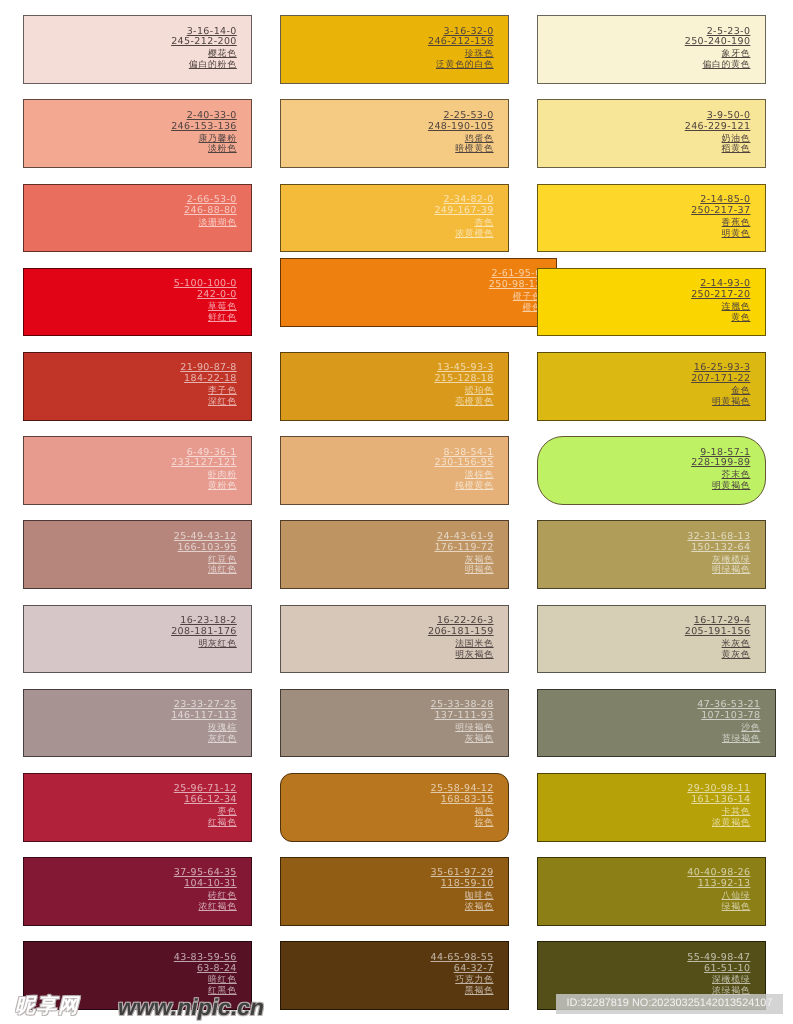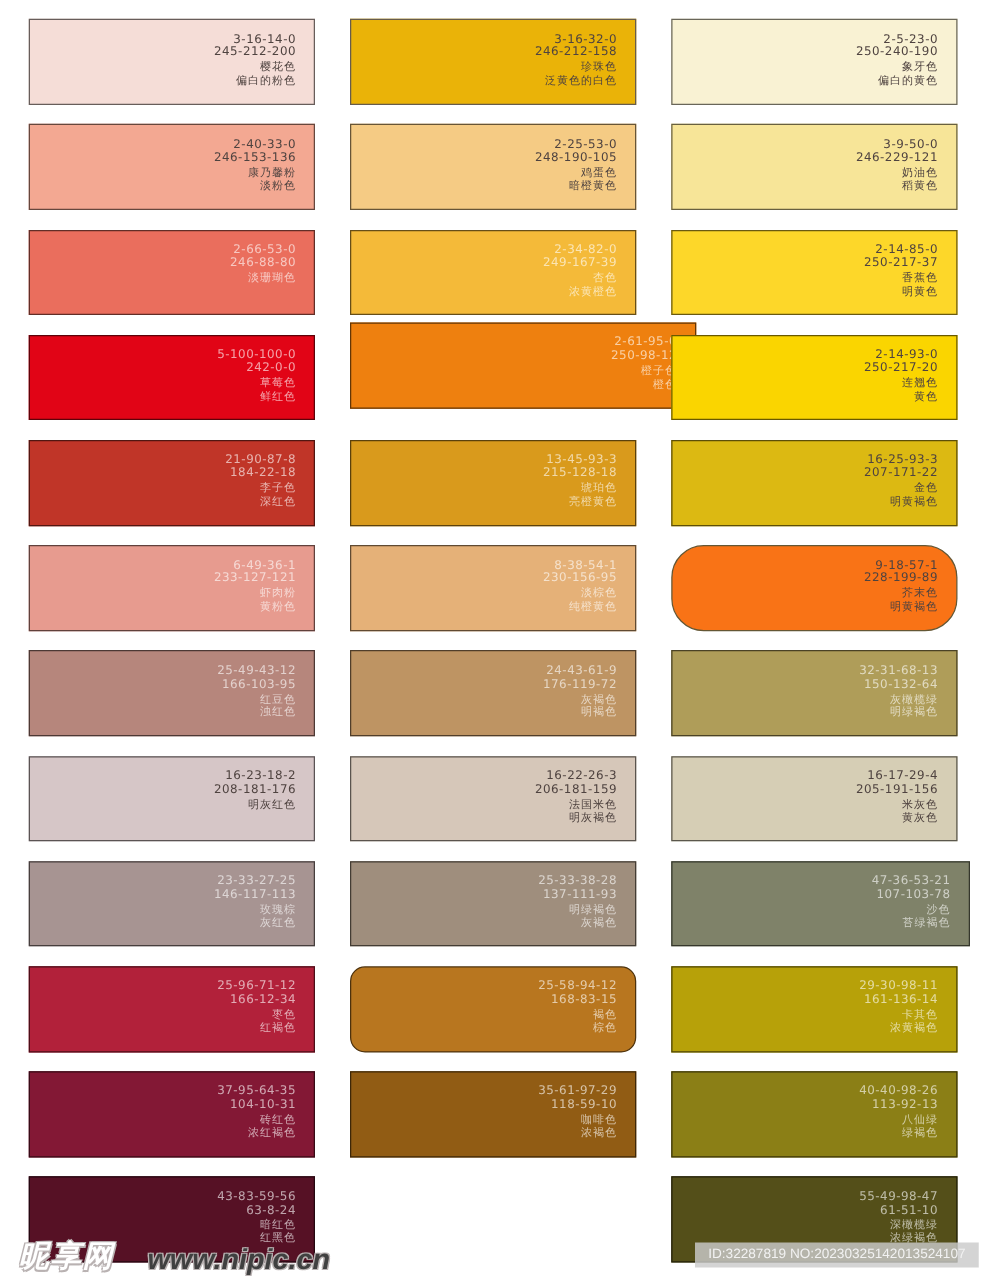--- a/index.html
+++ b/index.html
@@ -4,29 +4,29 @@
 <title>Color Palette Chart</title>
 <style>
   html,body{margin:0;padding:0;}
   body{width:793px;height:1024px;background:#ffffff;overflow:hidden;
        font-family:"Liberation Sans",sans-serif;
        -webkit-font-smoothing:antialiased;text-rendering:geometricPrecision;}
   #sheet{position:relative;width:793px;height:1024px;}
   .sw{position:absolute;width:227.1px;height:66.5px;border:1.2px solid #6d615c;
       box-sizing:content-box;overflow:hidden;}
   .txt{position:absolute;right:14.3px;top:10.3px;text-align:right;
-       white-space:nowrap;opacity:0.999;}
+       white-space:nowrap;opacity:0.999;text-decoration:underline;}
   .ln{line-height:10.9px;height:10.9px;}
   .num{font-size:9.5px;letter-spacing:0.4px;font-family:"DejaVu Sans",sans-serif;}
   .cj{font-size:8.8px;letter-spacing:0.8px;}
   .dark .txt{color:#4f4340;}
   .light .txt{color:rgba(255,255,255,0.62);}
   #wm-left{position:absolute;left:15px;top:995px;white-space:nowrap;}
   #wm-brand,#wm-site{white-space:nowrap;}
-  #wm-brand{position:absolute;left:0;top:-1px;font-size:24px;font-weight:700;color:#ffffff;
+  #wm-brand{position:absolute;left:0;top:-1px;font-size:20px;font-weight:700;color:#ffffff;
      font-style:italic;letter-spacing:1.5px;line-height:24px;
      text-shadow:1px 1px 0 #b9b2b2,-1px 1px 0 #b9b2b2,1px -1px 0 #b9b2b2,-1px -1px 0 #b9b2b2;}
   #wm-site{position:absolute;left:84px;top:4px;font-size:23px;font-style:italic;font-weight:700;
      color:#404040;line-height:17px;letter-spacing:0px;
      text-shadow:1px 1px 0 #b9b2b2,-1px 1px 0 #b9b2b2,1px -1px 0 #b9b2b2,-1px -1px 0 #b9b2b2;padding-left:19px;}
   #wm-id{position:absolute;left:556px;top:994px;width:227px;height:19.5px;
      background:rgba(203,203,203,0.82);
      color:#f2f2f2;font-size:10.9px;line-height:19.5px;text-align:center;letter-spacing:0px;white-space:nowrap;overflow:hidden;}
 </style>
 </head>
@@ -161,21 +161,21 @@
     </div>
   </div>
   <div class="sw light" style="left: 279.8px; top: 436.25px; border-color: rgb(96, 74, 50); background-color: rgb(229, 177, 120);">
     <div class="txt">
         <div class="ln num">8-38-54-1</div>
         <div class="ln num">230-156-95</div>
         <div class="ln cj">淡棕色</div>
         <div class="ln cj">纯橙黄色</div>
     </div>
   </div>
-  <div class="sw dark" style="left: 536.6px; top: 436.25px; border-color: rgb(100, 87, 53); background-color: #f97316; border-radius: 26px;">
+  <div class="sw dark" style="left: 536.6px; top: 436.25px; border-color: rgb(100, 87, 53); background-color: #bef264; border-radius: 26px;">
     <div class="txt">
         <div class="ln num">9-18-57-1</div>
         <div class="ln num">228-199-89</div>
         <div class="ln cj">芥末色</div>
         <div class="ln cj">明黄褐色</div>
     </div>
   </div>
   <div class="sw light" style="left: 23px; top: 520.44px; border-color: rgb(76, 56, 52); background-color: rgb(182, 134, 124);">
     <div class="txt">
         <div class="ln num">25-49-43-12</div>
@@ -296,20 +296,28 @@
     </div>
   </div>
   <div class="sw light" style="left: 23px; top: 941.39px; border-color: rgb(36, 7, 16); background-color: rgb(86, 17, 37);">
     <div class="txt">
         <div class="ln num">43-83-59-56</div>
         <div class="ln num">63-8-24</div>
         <div class="ln cj">暗红色</div>
         <div class="ln cj">红黑色</div>
     </div>
   </div>
+  <div class="sw light" style="left: 279.8px; top: 941.39px; border-color: rgb(37, 24, 7); background-color: rgb(89, 56, 16);">
+    <div class="txt">
+        <div class="ln num">44-65-98-55</div>
+        <div class="ln num">64-32-7</div>
+        <div class="ln cj">巧克力色</div>
+        <div class="ln cj">黑褐色</div>
+    </div>
+  </div>
   <div class="sw light" style="left: 536.6px; top: 941.39px; border-color: rgb(35, 33, 10); background-color: rgb(84, 79, 25);">
     <div class="txt">
         <div class="ln num">55-49-98-47</div>
         <div class="ln num">61-51-10</div>
         <div class="ln cj">深橄榄绿</div>
         <div class="ln cj">浓绿褐色</div>
     </div>
   </div>
   <div id="wm-left">
     <span id="wm-brand">昵享网</span>

